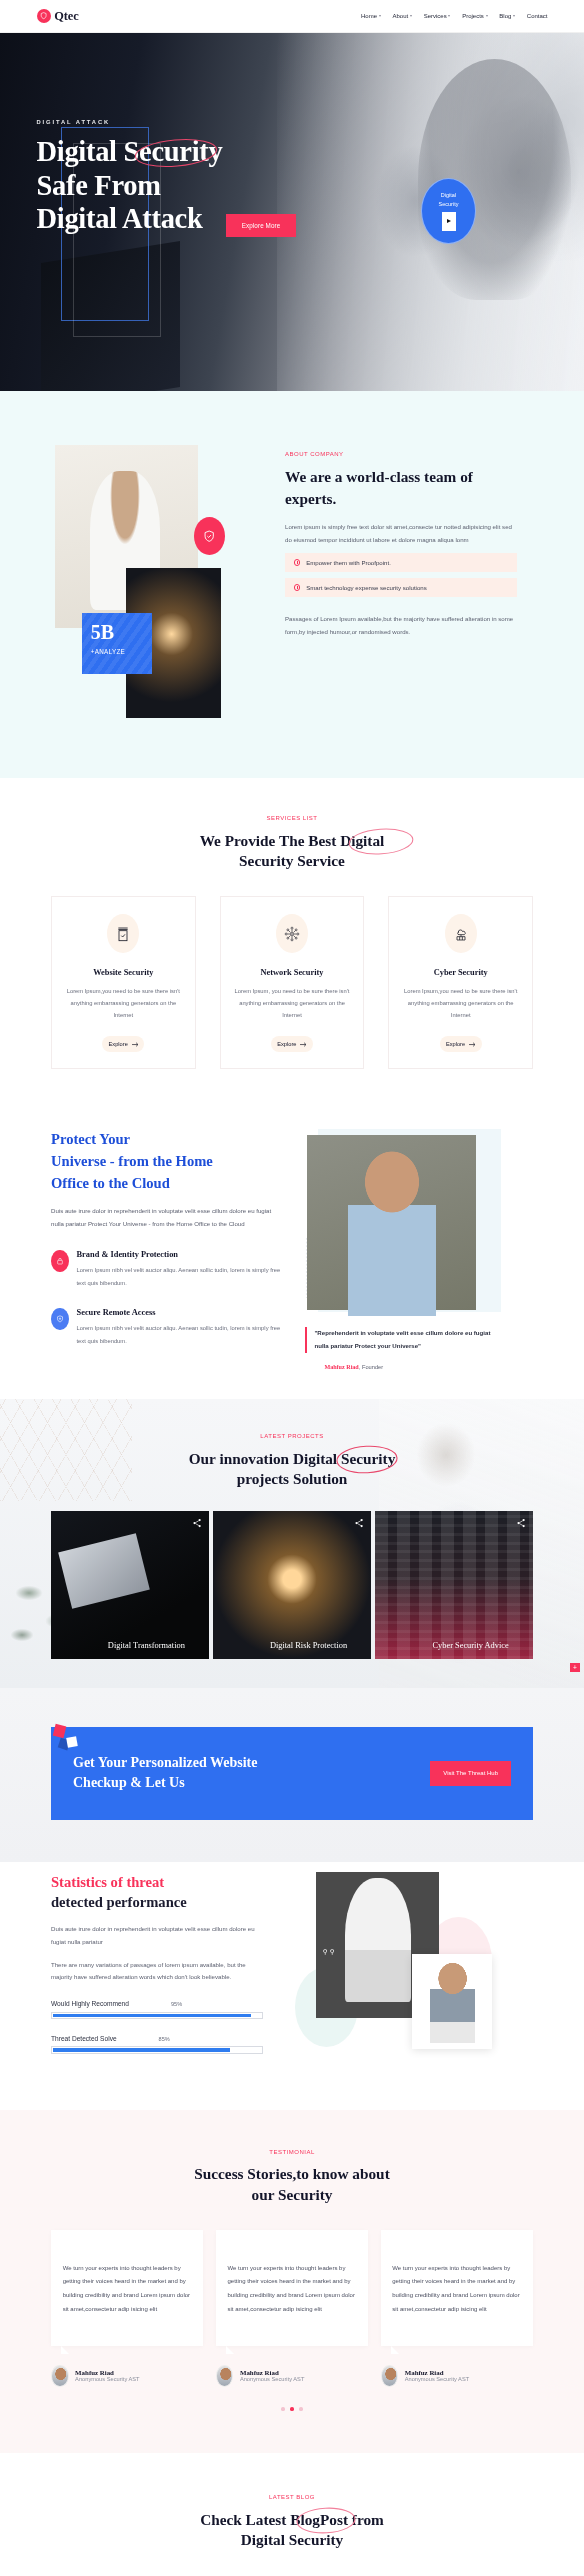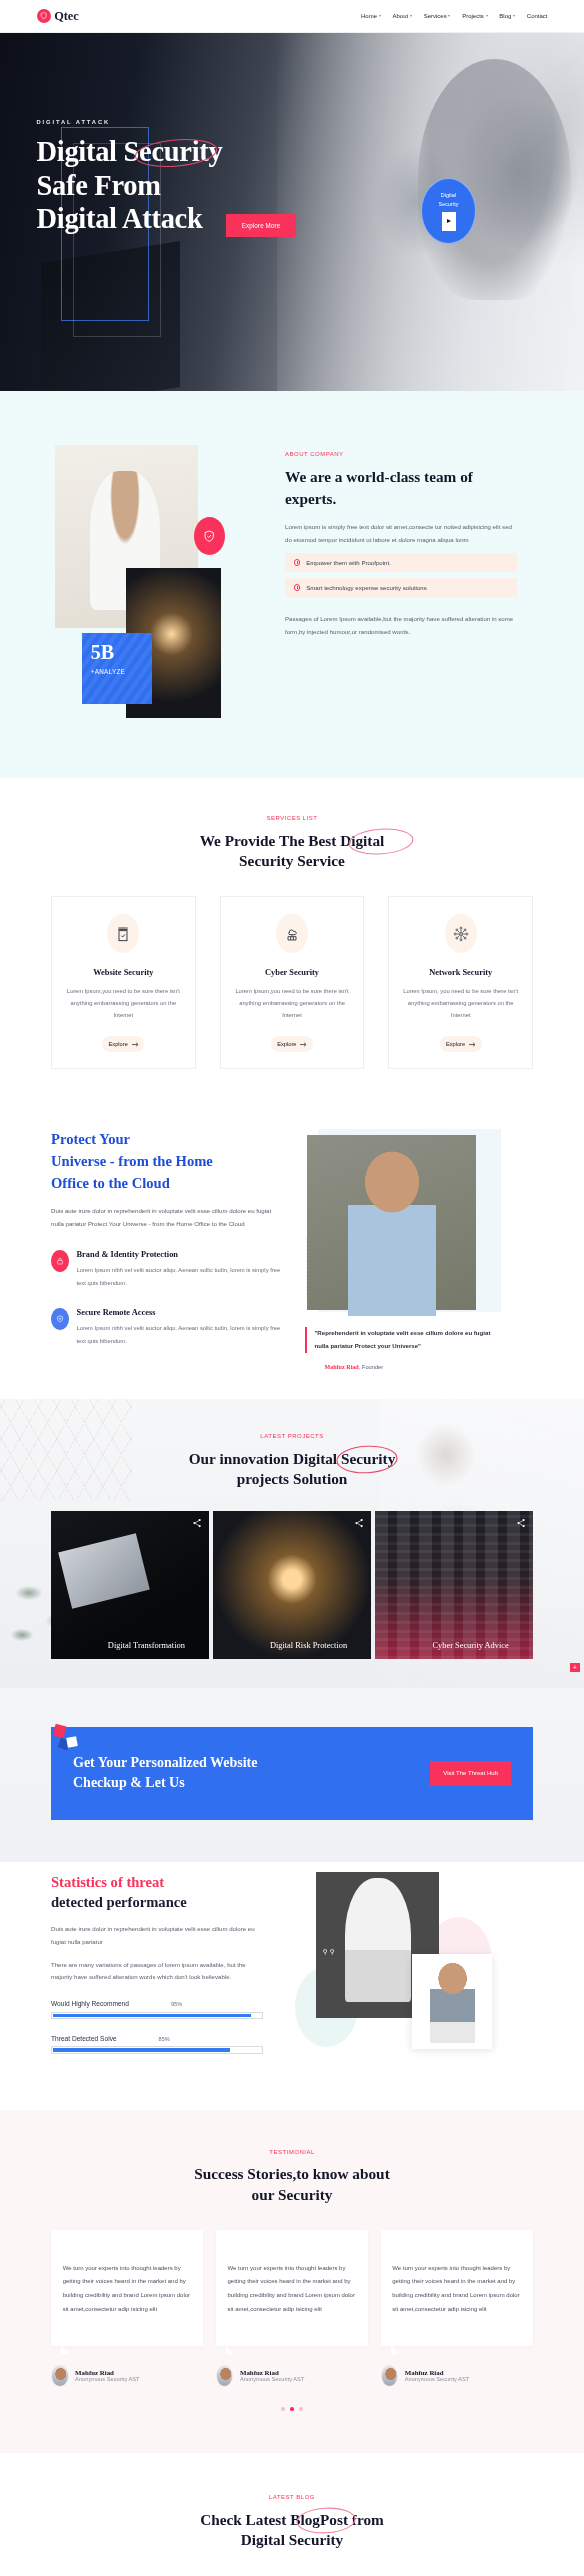--- a/index.html
+++ b/index.html
@@ -122,24 +122,23 @@
     position: absolute; left: 143px; top: 88px; width: 31px; height: 38px;
     border-radius: 50%; background: #f8325a; display:flex; align-items:center; justify-content:center; z-index:4;
   }
   .ab-shield svg { width: 12.4px; height: 12.4px; }
   .ab-img-bot {
     position: absolute; left: 75px; top: 139px; width: 95px; height: 150px;
     background: radial-gradient(circle at 48% 44%, #ffd9a0 0%, #6b4f2e 22%, #14161c 70%);
     z-index: 3;
   }
   .ab-badge {
-    position: absolute; left: 31px; top: 184px; width: 70px; height: 71px;
+    position: absolute; left: 31px; top: 184px; width: 70px; height: 61px;
     background: #2f6ff0; color: #fff; z-index: 5; padding: 8.8px 0 0 8.8px;
     background-image: repeating-linear-gradient(125deg, rgba(255,255,255,.07) 0 4.4px, transparent 4.4px 8.8px);
-    margin-top: 20px;
   }
   .ab-badge .num { font-family:"Liberation Serif",serif; font-size: 20px; font-weight: 700; line-height:1; }
   .ab-badge .lbl { font-size: 6.3px; margin-top: 5.8px; letter-spacing: 0.3px; }
   .about-text { width: 232px; padding-top: 22px; }
   .about-text .kicker { text-align: left; margin-bottom: 8.8px; }
   .about-text h2 {
     font-family:"Liberation Serif",serif; font-size: 15.3px; line-height: 1.42; font-weight: 700; color:#13152a;
     margin-bottom: 11.7px;
   }
   .feat-pill {
@@ -464,52 +463,52 @@
         <p>Lorem Ipsum,you need to be sure there isn't anything embarrassing generators on the Internet</p>
         <div class="svc-explore">
           <span>Explore</span>
           <svg width="6.6" height="5.1" viewBox="0 0 9 7" fill="none" stroke="#22242f" stroke-width="1">
               <path d="M0 3.5h8M5.6 1l2.6 2.5-2.6 2.5"></path>
             </svg>
         </div>
       </div>
       <div class="svc-card">
         <div class="svc-ico-wrap">
-          <svg viewBox="0 0 24 24" fill="none" stroke="#22242f" stroke-width="1.2">
-              <path d="M8 9a3.2 3.2 0 016.3-.7A2.6 2.6 0 1117 13H9a2 2 0 010-4z"></path>
-              <path d="M12 13v3M6 16h12v5H6z"></path>
-              <path d="M10 16v5M14 16v5"></path>
-            </svg>
-        </div>
-        <h3>Cyber Security</h3>
-        <p>Lorem Ipsum,you need to be sure there isn't anything embarrassing generators on the Internet</p>
-        <div class="svc-explore">
-          <span>Explore</span>
-          <svg width="6.6" height="5.1" viewBox="0 0 9 7" fill="none" stroke="#22242f" stroke-width="1">
-              <path d="M0 3.5h8M5.6 1l2.6 2.5-2.6 2.5"></path>
-            </svg>
-        </div>
-      </div>
-      <div class="svc-card">
-        <div class="svc-ico-wrap">
           <svg viewBox="0 0 24 24" fill="none" stroke="#22242f" stroke-width="1">
               <circle cx="12" cy="12" r="2"></circle>
               <circle cx="12" cy="3.2" r="1.5"></circle>
               <circle cx="12" cy="20.8" r="1.5"></circle>
               <circle cx="3.2" cy="12" r="1.5"></circle>
               <circle cx="20.8" cy="12" r="1.5"></circle>
               <circle cx="5.8" cy="5.8" r="1.4"></circle>
               <circle cx="18.2" cy="18.2" r="1.4"></circle>
               <circle cx="18.2" cy="5.8" r="1.4"></circle>
               <circle cx="5.8" cy="18.2" r="1.4"></circle>
               <path d="M12 5v5M12 14v5M5 12h5M14 12h5M7 7l3 3M14 14l3 3M17 7l-3 3M10 14l-3 3"></path>
             </svg>
         </div>
         <h3>Network Security</h3>
         <p>Lorem Ipsum, you need to be sure there isn't anything embarrassing generators on the Internet</p>
+        <div class="svc-explore">
+          <span>Explore</span>
+          <svg width="6.6" height="5.1" viewBox="0 0 9 7" fill="none" stroke="#22242f" stroke-width="1">
+              <path d="M0 3.5h8M5.6 1l2.6 2.5-2.6 2.5"></path>
+            </svg>
+        </div>
+      </div>
+      <div class="svc-card">
+        <div class="svc-ico-wrap">
+          <svg viewBox="0 0 24 24" fill="none" stroke="#22242f" stroke-width="1.2">
+              <path d="M8 9a3.2 3.2 0 016.3-.7A2.6 2.6 0 1117 13H9a2 2 0 010-4z"></path>
+              <path d="M12 13v3M6 16h12v5H6z"></path>
+              <path d="M10 16v5M14 16v5"></path>
+            </svg>
+        </div>
+        <h3>Cyber Security</h3>
+        <p>Lorem Ipsum,you need to be sure there isn't anything embarrassing generators on the Internet</p>
         <div class="svc-explore">
           <span>Explore</span>
           <svg width="6.6" height="5.1" viewBox="0 0 9 7" fill="none" stroke="#22242f" stroke-width="1">
               <path d="M0 3.5h8M5.6 1l2.6 2.5-2.6 2.5"></path>
             </svg>
         </div>
       </div>
     </div>
   </div>
 </section>

